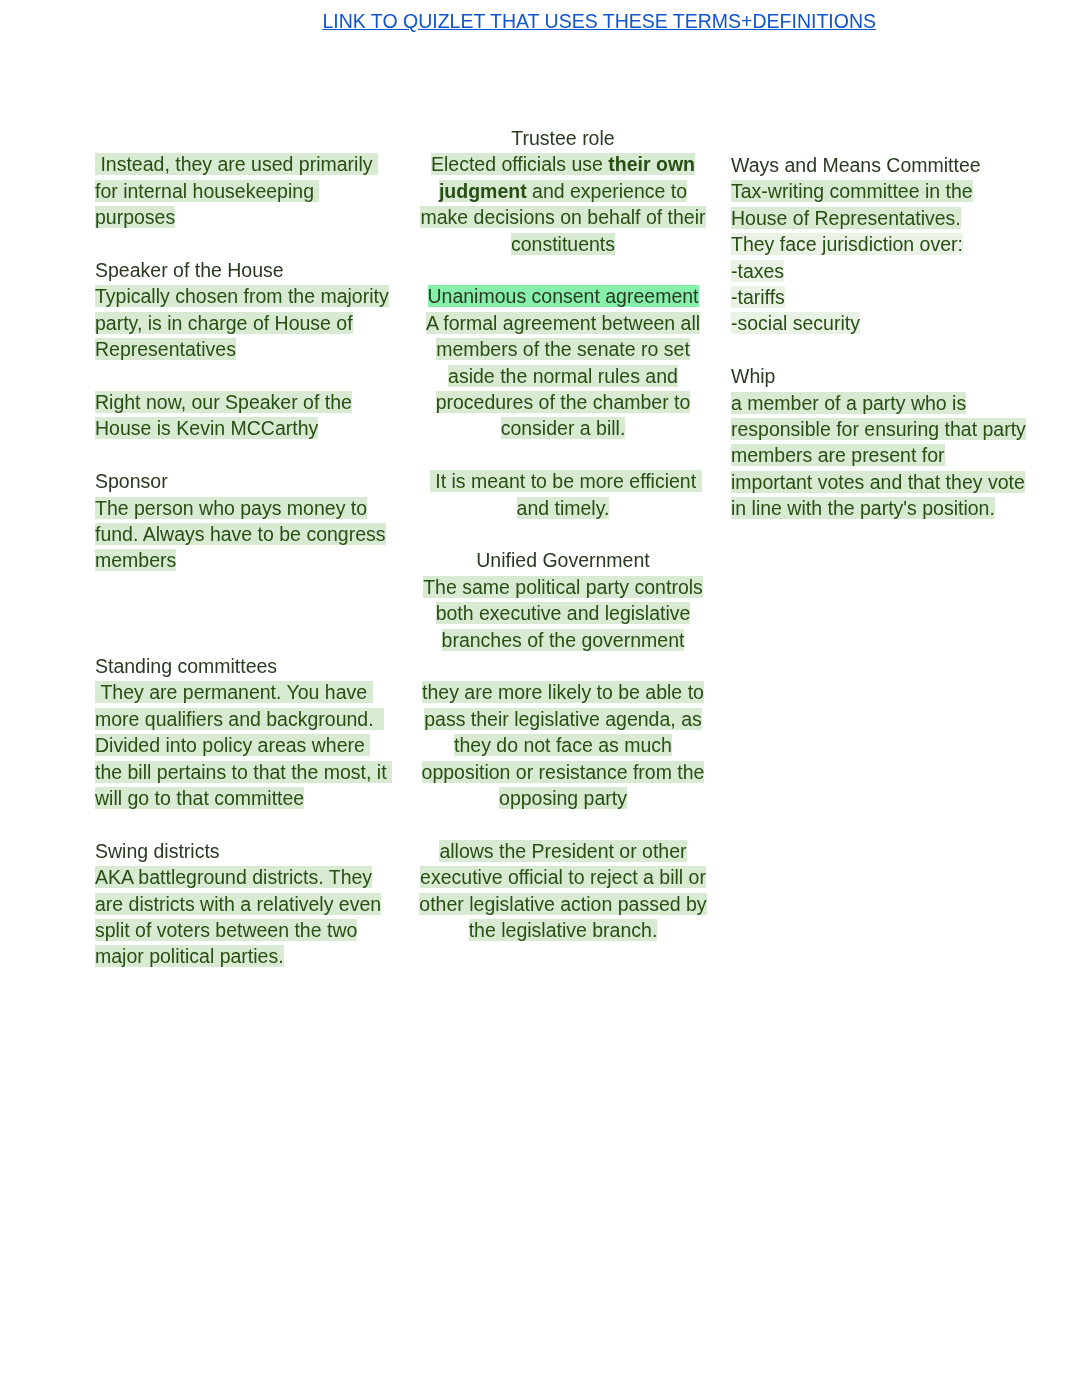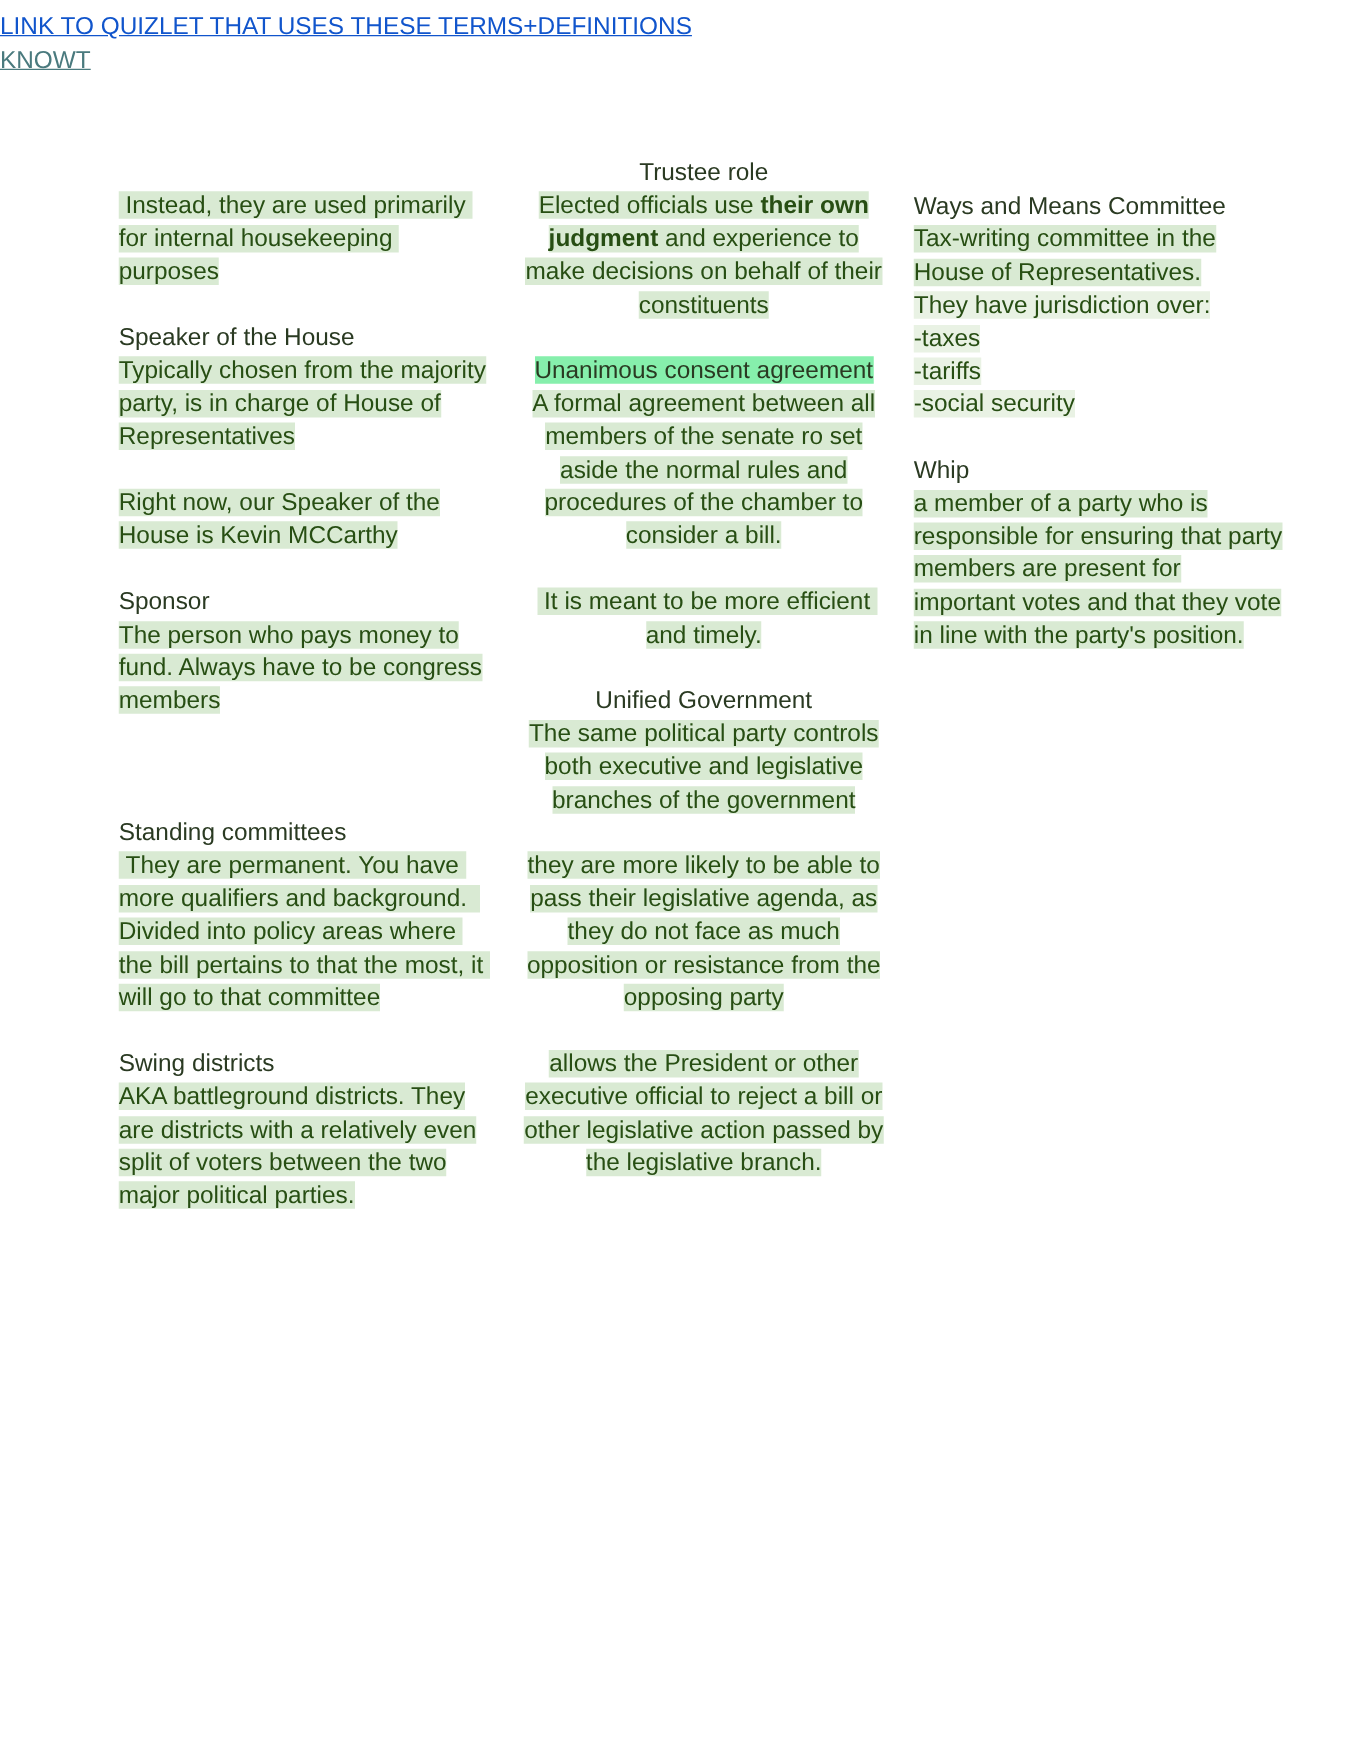--- a/index.html
+++ b/index.html
@@ -12,21 +12,21 @@
       height: 1397px;
       position: relative;
       overflow: hidden;
       font-family: "Liberation Sans", sans-serif;
     }
     .header {
       position: absolute;
       top: 8px;
       left: 0;
       width: 876px;
-      text-align: left;
+      text-align: right;
       font-size: 19.5px;
       line-height: 26.5px;
     }
     .header a {
       display: block;
       text-decoration: underline;
     }
     .link-quizlet { color: #1155cc; }
     .link-knowt { color: #4a7a7e; }
 
@@ -66,21 +66,20 @@
       box-decoration-break: clone;
     }
     .bold { font-weight: bold; }
     .line { display: block; }
   </style>
 </head>
 <body>
 
 <div class="header">
   <a class="link-quizlet">LINK TO QUIZLET THAT USES THESE TERMS+DEFINITIONS</a>
-  <a class="link-knowt">KNOWT</a>
 </div>
 
 <div class="col col-1">
   <div class="gap"></div>
   <p class="block">
     <span class="hl" style="white-space:pre-wrap"> Instead, they are used primarily for internal housekeeping purposes</span>
   </p>
   <div class="gap"></div>
 
   <div class="block">
@@ -140,21 +139,21 @@
 
   <div class="block">
     <span class="hl">allows the President or other executive official to reject a bill or other legislative action passed by the legislative branch.</span>
   </div>
 </div>
 
 <div class="col col-3">
   <div class="block">
     <span class="term">Ways and Means Committee</span>
     <span class="hl">Tax-writing committee in the House of Representatives.</span>
-    <span class="line"><span class="hl-light">They have jurisdiction over:</span></span>
+    <span class="line"><span class="hl-light">They face jurisdiction over:</span></span>
     <span class="line"><span class="hl-light">-taxes</span></span>
     <span class="line"><span class="hl-light">-tariffs</span></span>
     <span class="line"><span class="hl-light">-social security</span></span>
   </div>
   <div class="gap"></div>
 
   <div class="block">
     <span class="term">Whip</span>
     <span class="hl">a member of a party who is responsible for ensuring that party members are present for important votes and that they vote in line with the party's position.</span>
   </div>

